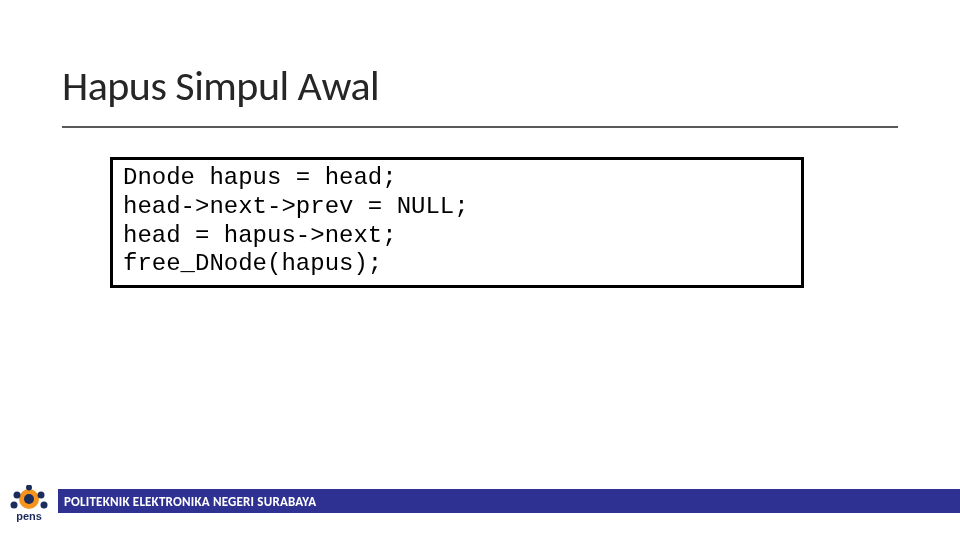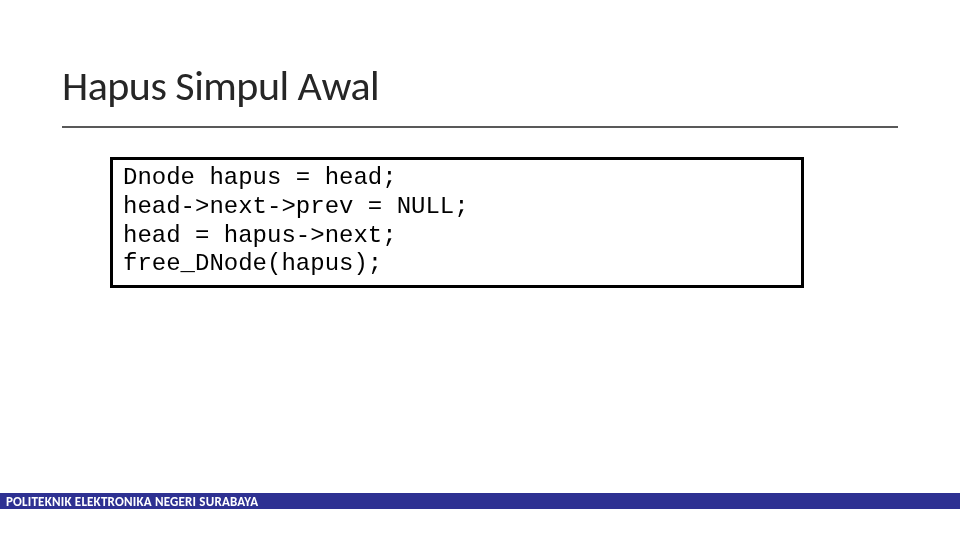--- a/index.html
+++ b/index.html
@@ -4,35 +4,48 @@
 <style>
   * { margin: 0; padding: 0; box-sizing: border-box; }
   html, body { width: 960px; height: 540px; background: #ffffff; font-family: "Segoe UI", Calibri, Arial, sans-serif; overflow: hidden; }
   .slide { position: relative; width: 960px; height: 540px; }
   .title { position: absolute; left: 62px; top: 60px; font-size: 42px; font-weight: 300; color: #262626; letter-spacing: -0.5px; }
   .rule { position: absolute; left: 62px; top: 126px; width: 836px; height: 0; border-top: 2px solid #595959; }
   .codebox { position: absolute; left: 110px; top: 157px; width: 694px; border: 3px solid #000000; padding: 4px 10px 6px 10px; }
   .codebox pre { font-family: "Courier New", Courier, monospace; font-size: 24px; line-height: 1.2; color: #000000; white-space: pre; }
   .footerbar { position: absolute; left: 0; bottom: 24px; width: 100%; height: 30px; display: flex; align-items: center; }
   .logo { width: 54px; height: 40px; display: flex; align-items: center; justify-content: center; margin-left: 2px; margin-right: 2px; margin-top: 6px; }
-  .bluebar { flex: 1; height: 16px; background: #2e3192; display: flex; align-items: center; padding-left: 6px; }
+  .bluebar { flex: 1; height: 24px; background: #2e3192; display: flex; align-items: center; padding-left: 6px; }
   .bluebar span { color: #ffffff; font-weight: 700; font-size: 13px; letter-spacing: 0.2px; }
 </style>
 </head>
 <body>
 
 <div class="slide">
   <div class="title">Hapus Simpul Awal</div>
   <div class="rule"></div>
 
   <div class="codebox">
     <pre>Dnode hapus = head;
 head-&gt;next-&gt;prev = NULL;
 head = hapus-&gt;next;
 free_DNode(hapus);</pre>
   </div>
 
   <div class="footerbar">
+    <div class="logo">
+      <svg width="50" height="38" viewBox="0 0 50 38">
+
+        <circle cx="25" cy="14" r="10" fill="#f7941d"></circle>
+        <circle cx="25" cy="14" r="5" fill="#1c2c5b"></circle>
+        <circle cx="13" cy="10" r="3.5" fill="#1c2c5b"></circle>
+        <circle cx="37" cy="10" r="3.5" fill="#1c2c5b"></circle>
+        <circle cx="10" cy="20" r="3.5" fill="#1c2c5b"></circle>
+        <circle cx="40" cy="20" r="3.5" fill="#1c2c5b"></circle>
+        <circle cx="25" cy="2.5" r="3" fill="#1c2c5b"></circle>
+        <text x="25" y="35" text-anchor="middle" font-family="Arial" font-weight="700" font-size="11" fill="#1c2c5b">pens</text>
+      </svg>
+    </div>
     <div class="bluebar">
       <span>POLITEKNIK ELEKTRONIKA NEGERI SURABAYA</span>
     </div>
   </div>
 </div>
 
 </body></html>

